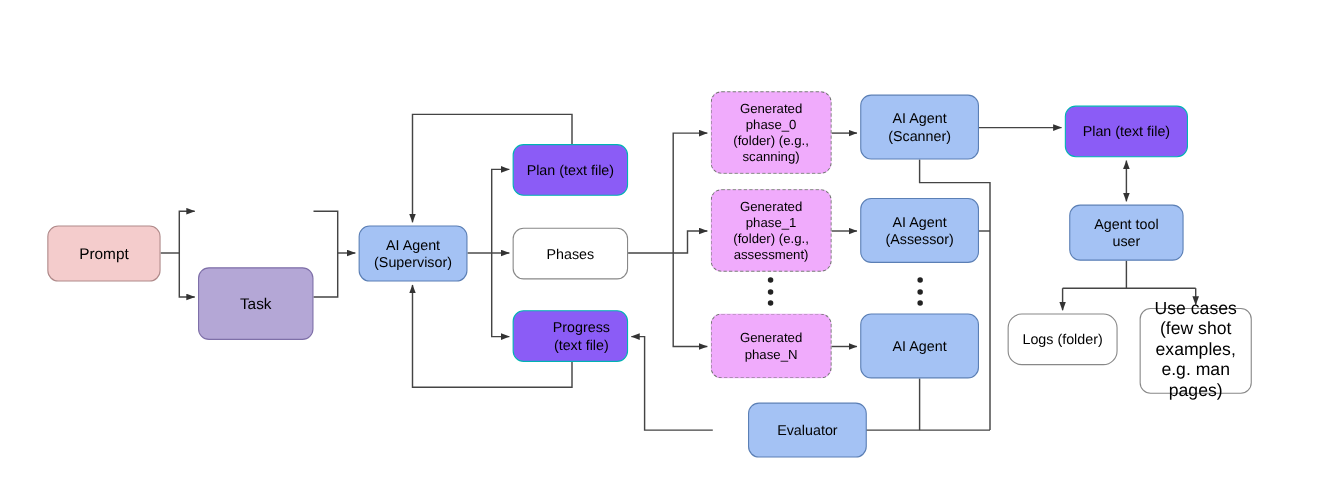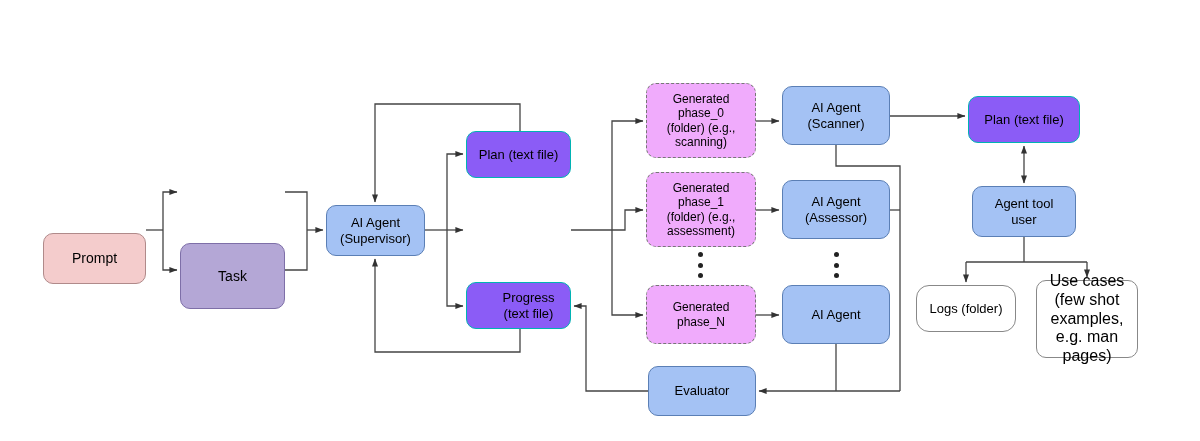--- a/index.html
+++ b/index.html
@@ -1,20 +1,20 @@
 <!DOCTYPE html>
 <html><head>
 <meta charset="utf-8">
 <style>
   html,body{margin:0;padding:0;background:#ffffff;}
   body{width:1200px;height:441px;font-family:"Liberation Sans",sans-serif;overflow:hidden;}
   #canvas{position:relative;width:1200px;height:441px;background:#ffffff;}
   svg.edges{position:absolute;left:0;top:0;width:1200px;height:441px;pointer-events:none;}
   .node{position:absolute;box-sizing:border-box;display:flex;align-items:center;justify-content:center;text-align:center;border:1px solid #555555;border-radius:10px;color:#000000;line-height:1.18;white-space:pre-line;}
-  .n-pink{background:#f4cccc;border-color:#b08a8a;margin-top:28px;}
+  .n-pink{background:#f4cccc;border-color:#b08a8a;}
   .n-purple{background:#b4a7d6;border-color:#7e6fa8;}
   .n-blue{background:#a4c2f4;border-color:#5b7fb5;}
   .n-cyan{background:#8b5cf6;border-color:#00b3b3;}
   .n-white{background:#ffffff;border-color:#888888;}
   .n-dashed{background:#f0abfc;border:1px dashed #777777;}
   .dots{position:absolute;display:flex;flex-direction:column;align-items:center;justify-content:space-between;}
   .dots i{display:block;width:5px;height:5px;border-radius:50%;background:#222222;}
 </style>
 </head>
 <body>
@@ -74,38 +74,39 @@
       <path d="M966,262 L966,282" marker-end="url(#ah)"></path>
       <path d="M1087,262 L1087,277" marker-end="url(#ah)"></path>
     </g>
   </svg>
 
   <div class="node n-pink" style="left:43px;top:205px;width:103px;height:51px;font-size:14px;">Prompt</div>
   <div class="node n-purple" style="left:180px;top:243px;width:105px;height:66px;font-size:14px;">Task</div>
   <div class="node n-blue" style="left:326px;top:205px;width:99px;height:51px;font-size:13px;">AI Agent
 (Supervisor)</div>
   <div class="node n-cyan" style="left:466px;top:131px;width:105px;height:47px;font-size:13px;">Plan (text file)</div>
+  <div class="node n-white" style="left:466px;top:207px;width:105px;height:47px;font-size:13px;">Phases</div>
   <div class="node n-cyan" style="left:466px;top:282px;width:105px;height:47px;font-size:13px;padding-left:20px;">Progress
 (text file)</div>
   <div class="node n-dashed" style="left:646px;top:83px;width:110px;height:75px;font-size:12px;">Generated
 phase_0
 (folder) (e.g.,
 scanning)</div>
   <div class="node n-dashed" style="left:646px;top:172px;width:110px;height:75px;font-size:12px;">Generated
 phase_1
 (folder) (e.g.,
 assessment)</div>
   <div class="node n-dashed" style="left:646px;top:285px;width:110px;height:59px;font-size:12px;">Generated
 phase_N</div>
   <div class="node n-blue" style="left:782px;top:86px;width:108px;height:59px;font-size:13px;">AI Agent
 (Scanner)</div>
   <div class="node n-blue" style="left:782px;top:180px;width:108px;height:59px;font-size:13px;">AI Agent
 (Assessor)</div>
   <div class="node n-blue" style="left:782px;top:285px;width:108px;height:59px;font-size:13px;">AI Agent</div>
-  <div class="node n-blue" style="left:648px;top:366px;width:108px;height:50px;font-size:13px;">Evaluator</div>
+  <div class="node n-blue" style="left:680px;top:366px;width:108px;height:50px;font-size:13px;">Evaluator</div>
   <div class="node n-cyan" style="left:968px;top:96px;width:112px;height:47px;font-size:13px;">Plan (text file)</div>
   <div class="node n-blue" style="left:972px;top:186px;width:104px;height:51px;font-size:13px;">Agent tool
 user</div>
   <div class="node n-white" style="left:916px;top:285px;width:100px;height:47px;font-size:13px;border-radius:13px;">Logs (folder)</div>
   <div class="node n-white" style="left:1036px;top:280px;width:102px;height:78px;font-size:16px;">Use cases
 (few shot
 examples,
 e.g. man
 pages)</div>
 

